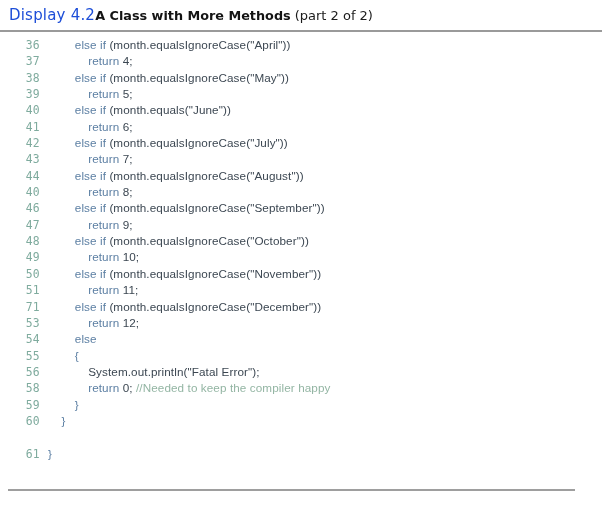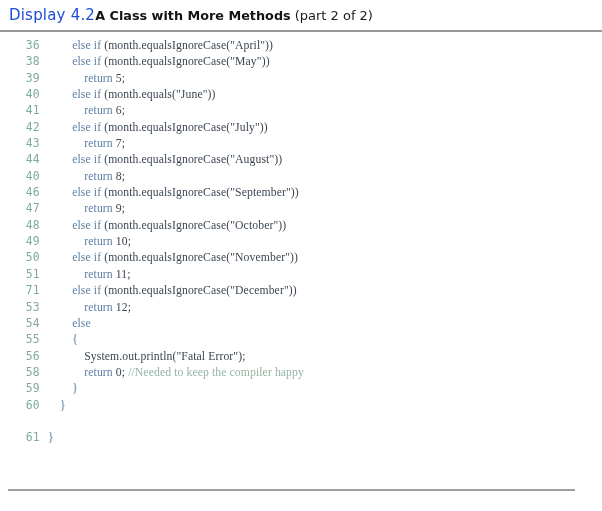--- a/index.html
+++ b/index.html
@@ -93,21 +93,21 @@
     padding-left: 8px;
     box-sizing: border-box;
     font-family: "DejaVu Sans Mono", monospace;
     font-size: 11.4px;
     color: #7fab9e;
     text-align: right;
     letter-spacing: 0.3px;
   }
   .src {
     flex: 1 1 auto;
-    font-family: Liberation Serif, serif;
+    font-family: Liberation Sans, sans-serif;
     font-size: 11.7px;
     color: #3c4752;
     letter-spacing: 0.1px;
     padding-left: 8px;
   }
   .kw   { color: #5c7fa3; }
   .id   { color: #3c4752; }
   .cmt  { color: #93b5a3; }
 </style>
 </head>
@@ -116,20 +116,21 @@
 <div class="display-header">
   <span class="display-label">Display 4.2</span>
   <span class="display-title">A Class with More Methods</span>
   <span class="display-part">(part 2 of 2)</span>
 </div>
 
 <div class="rule-top"></div>
 
 <div class="code-listing">
     <div class="code-line"><span class="ln">36</span><span class="src"><span>        </span><span class="kw">else if </span><span class="id">(month.equalsIgnoreCase("April"))</span></span></div>
+    <div class="code-line"><span class="ln">37</span><span class="src"><span>            </span><span class="kw">return </span><span class="id">4;</span></span></div>
     <div class="code-line"><span class="ln">38</span><span class="src"><span>        </span><span class="kw">else if </span><span class="id">(month.equalsIgnoreCase("May"))</span></span></div>
     <div class="code-line"><span class="ln">39</span><span class="src"><span>            </span><span class="kw">return </span><span class="id">5;</span></span></div>
     <div class="code-line"><span class="ln">40</span><span class="src"><span>        </span><span class="kw">else if </span><span class="id">(month.equals("June"))</span></span></div>
     <div class="code-line"><span class="ln">41</span><span class="src"><span>            </span><span class="kw">return </span><span class="id">6;</span></span></div>
     <div class="code-line"><span class="ln">42</span><span class="src"><span>        </span><span class="kw">else if </span><span class="id">(month.equalsIgnoreCase("July"))</span></span></div>
     <div class="code-line"><span class="ln">43</span><span class="src"><span>            </span><span class="kw">return </span><span class="id">7;</span></span></div>
     <div class="code-line"><span class="ln">44</span><span class="src"><span>        </span><span class="kw">else if </span><span class="id">(month.equalsIgnoreCase("August"))</span></span></div>
     <div class="code-line"><span class="ln">40</span><span class="src"><span>            </span><span class="kw">return </span><span class="id">8;</span></span></div>
     <div class="code-line"><span class="ln">46</span><span class="src"><span>        </span><span class="kw">else if </span><span class="id">(month.equalsIgnoreCase("September"))</span></span></div>
     <div class="code-line"><span class="ln">47</span><span class="src"><span>            </span><span class="kw">return </span><span class="id">9;</span></span></div>

